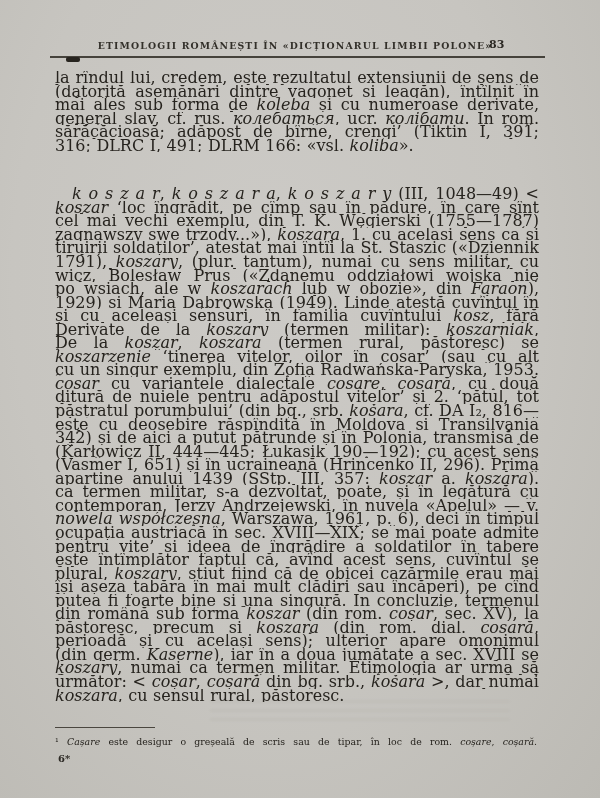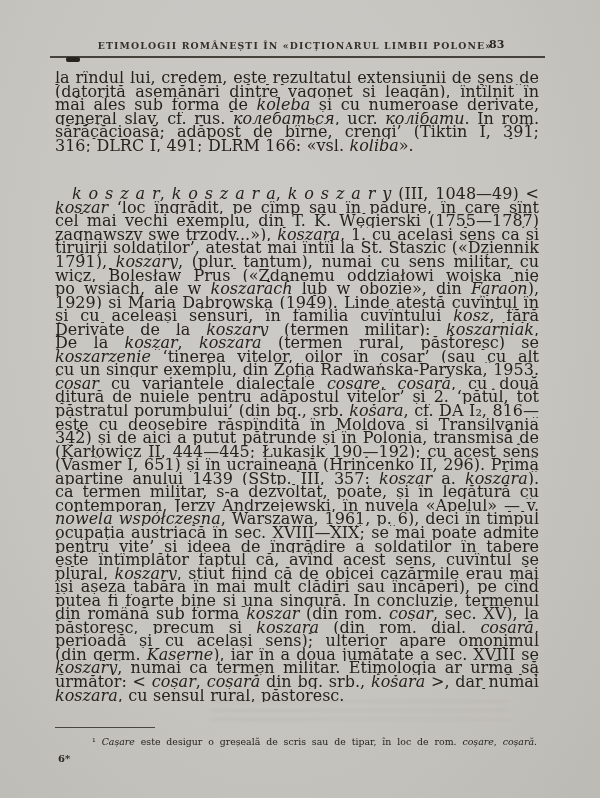--- a/index.html
+++ b/index.html
@@ -34,21 +34,21 @@
     overflow:hidden; word-spacing:0.4px; white-space:normal;
   }
   .line.last { text-align-last:left; }
   .line.indent { text-indent:17px;margin-top:35px; }
   .line i { font-style:italic; }
   .footnote-rule {
     position:absolute; top:727px; left:55px; width:100px; height:1.2px;
     background:#4a463f;
   }
   .footnote { position:absolute; top:736px; left:55px; width:482px; }
-  .footnote .line { font-size:9.4px; line-height:12.5px; height:12.5px; word-spacing:1.6px;margin-left:37px; }
+  .footnote .line { font-size:9.4px; line-height:12.5px; height:12.5px; word-spacing:1.6px; }
   .signature {
     position:absolute; top:753px; left:58px; font-size:10px;
     font-weight:bold; color:#2c2924;
   }
   .ghost {
     position:absolute; top:700px; left:210px; width:300px; height:26px;
     background:repeating-linear-gradient(#b9b7b1 0 3px, transparent 3px 9px);
     opacity:.35; filter:blur(1px);
   }
 </style>

